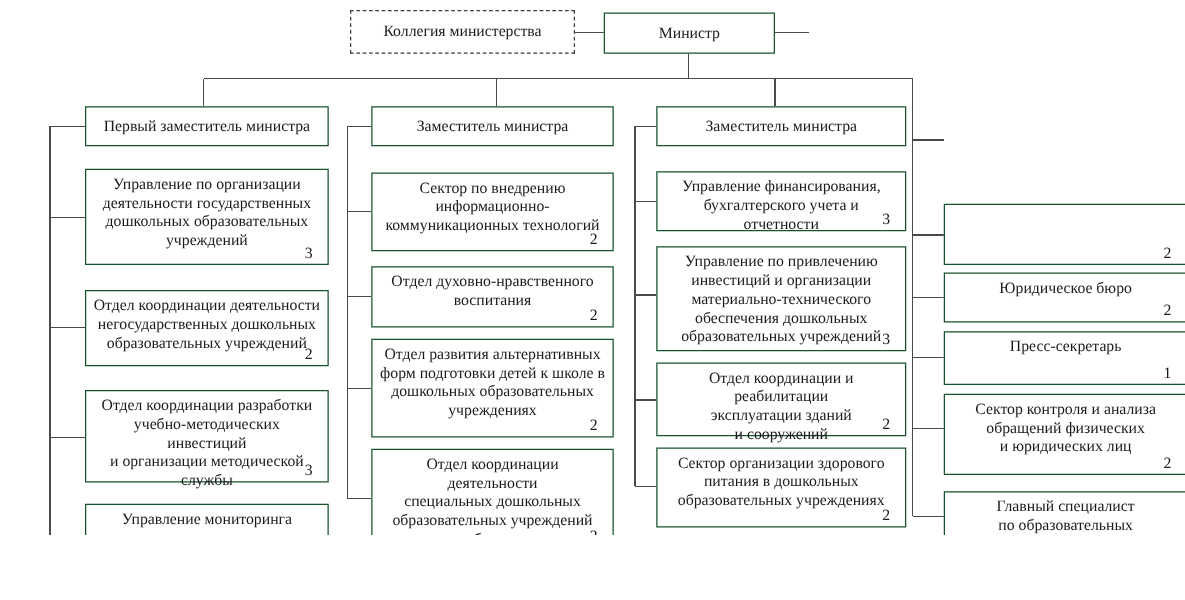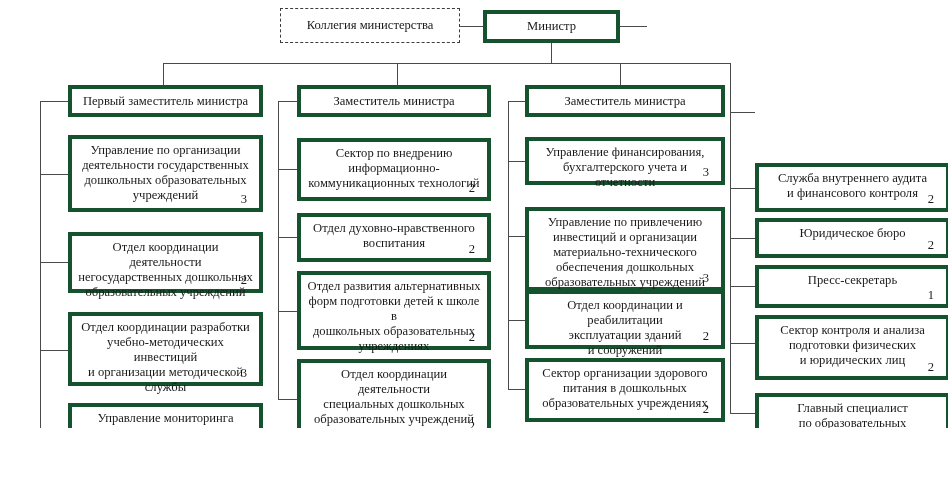--- a/index.html
+++ b/index.html
@@ -2,21 +2,21 @@
 <html><head>
 <meta charset="utf-8">
 <style>
   html,body{margin:0;padding:0;background:#ffffff;}
   .stage{
     position:relative;width:948px;height:428px;background:#ffffff;overflow:hidden;
     font-family:"Liberation Serif","DejaVu Serif",serif;color:#1a1a1a;margin-left:20px;
   }
   .wires{position:absolute;left:0;top:0;}
   .node{
-    position:absolute;background:#ffffff;border:4px solid #14532d;box-sizing:border-box;
+    position:absolute;background:#ffffff;border:1px solid #14532d;box-sizing:border-box;
   }
   .node.dashed{border:1px dashed #3d3d3d;}
   .node.center{display:flex;align-items:center;justify-content:center;}
   .txt{
     white-space:pre-line;text-align:center;font-size:12.6px;line-height:15px;
     padding:4px 6px 0 6px;
   }
   .node.center .txt{padding:0 4px;}
   .num{
     position:absolute;right:12px;bottom:2px;font-size:12.6px;line-height:14px;
@@ -104,21 +104,21 @@
 образовательных учреждений
 и реабилитации</div>
     <div class="num">2</div>
   </div>
 
   <div class="node" style="left:505px;top:137px;width:200px;height:48px">
     <div class="txt">Управление финансирования,
 бухгалтерского учета и отчетности</div>
     <div class="num">3</div>
   </div>
-  <div class="node" style="left:505px;top:207px;width:200px;height:84px">
+  <div class="node" style="left:505px;top:197px;width:200px;height:84px">
     <div class="txt">Управление по привлечению
 инвестиций и организации
 материально-технического
 обеспечения дошкольных
 образовательных учреждений</div>
     <div class="num">3</div>
   </div>
   <div class="node" style="left:505px;top:290px;width:200px;height:59px">
     <div class="txt">Отдел координации и реабилитации
 эксплуатации зданий
@@ -126,35 +126,33 @@
     <div class="num">2</div>
   </div>
   <div class="node" style="left:505px;top:358px;width:200px;height:64px">
     <div class="txt">Сектор организации здорового
 питания в дошкольных
 образовательных учреждениях</div>
     <div class="num">2</div>
   </div>
 
   <div class="node" style="left:735px;top:163px;width:195px;height:49px">
-    <div class="txt">Служба внутреннего аудита
-и финансового контроля</div>
     <div class="num">2</div>
   </div>
   <div class="node" style="left:735px;top:218px;width:195px;height:40px">
     <div class="txt">Юридическое бюро</div>
     <div class="num">2</div>
   </div>
   <div class="node" style="left:735px;top:265px;width:195px;height:43px">
     <div class="txt">Пресс-секретарь</div>
     <div class="num">1</div>
   </div>
   <div class="node" style="left:735px;top:315px;width:195px;height:65px">
     <div class="txt">Сектор контроля и анализа
-подготовки физических
+обращений физических
 и юридических лиц</div>
     <div class="num">2</div>
   </div>
   <div class="node" style="left:735px;top:393px;width:195px;height:65px">
     <div class="txt">Главный специалист
 по образовательных
 сотрудничеству</div>
     <div class="num">1</div>
   </div>
 

